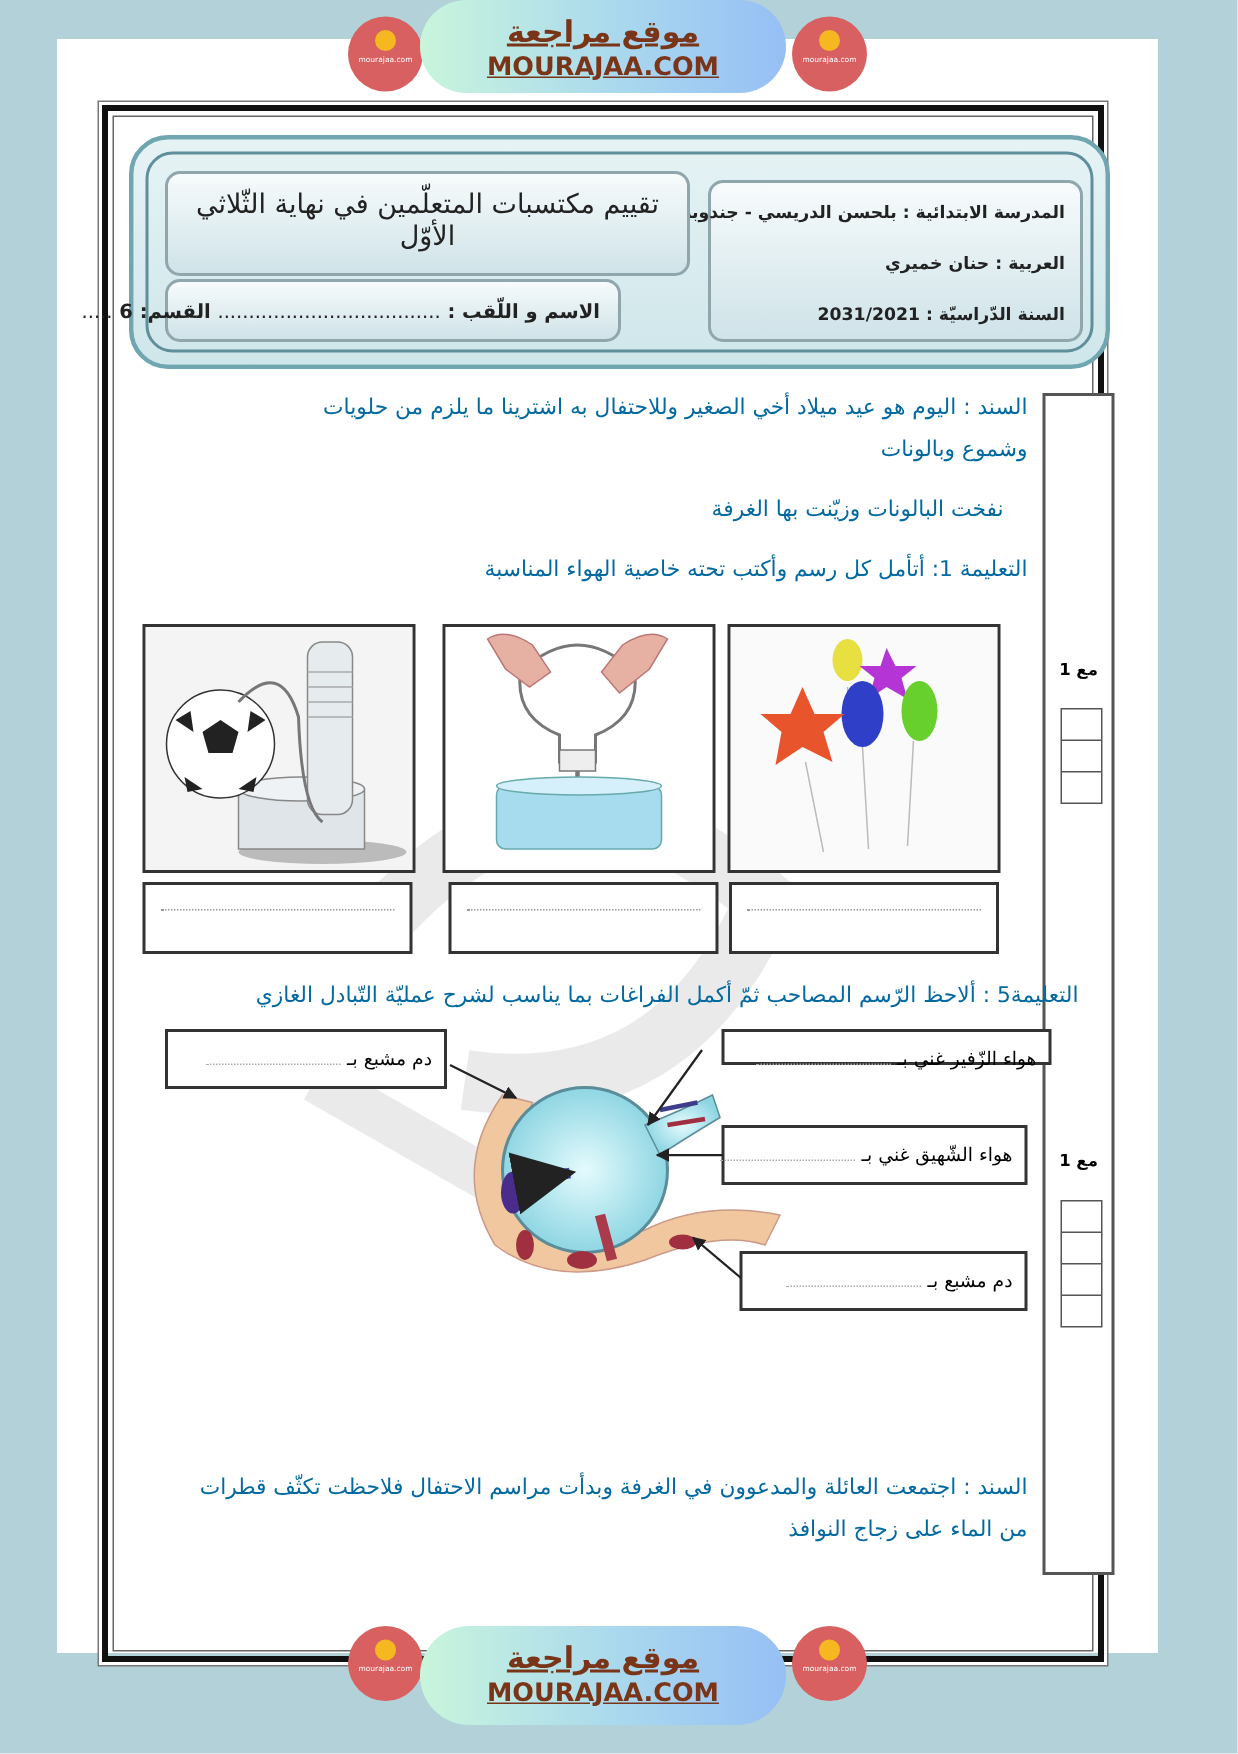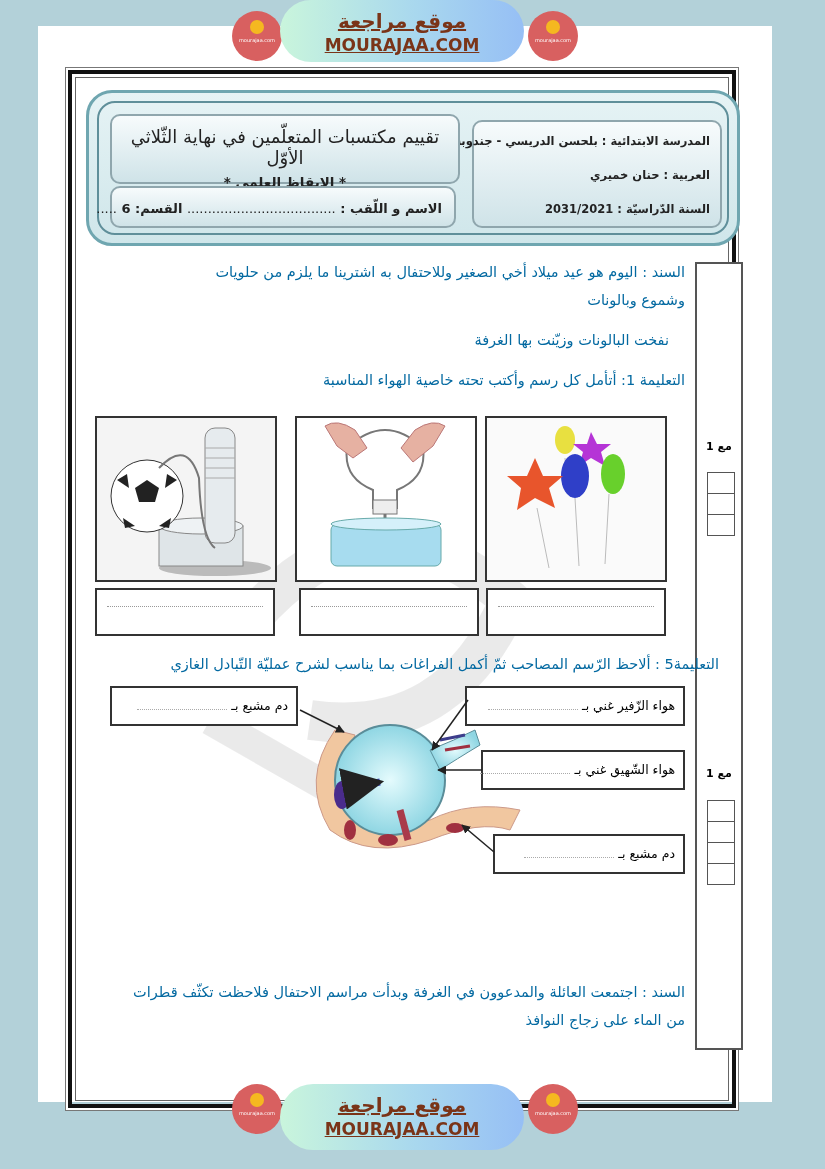--- a/index.html
+++ b/index.html
@@ -10,21 +10,21 @@
 
   
   .header-frame{position:absolute;left:86px;top:90px;width:648px;height:150px;border:3px solid #6fa6b0;border-radius:26px;background:linear-gradient(#e6f3f5,#cfe6ea);}
   .header-frame::before{content:"";position:absolute;left:8px;top:8px;right:8px;bottom:8px;border:2px solid #5f8f9a;border-radius:18px;}
   .hbox{position:absolute;border:2px solid #8fa6ad;border-radius:10px;background:linear-gradient(#f7fbfc,#cfe3e8);direction:rtl;color:#222;}
   .hbox-school{left:472px;top:120px;width:250px;height:108px;padding:4px 10px;box-sizing:border-box;}
   .hbox-school .line{font-size:11.5px;font-weight:bold;height:34px;line-height:30px;white-space:nowrap;}
   .hbox-title{left:110px;top:114px;width:346px;height:66px;text-align:center;}
   .hbox-title .t1{font-size:18px;font-weight:normal;margin-top:10px;}
   .hbox-title .t2{font-size:13.5px;font-weight:bold;margin-top:6px;}
-  .hbox-name{left:110px;top:186px;width:346px;height:42px;font-size:13px;font-weight:bold;line-height:42px;padding-right:12px;box-sizing:border-box;white-space:nowrap;}
+  .hbox-name{left:110px;top:186px;width:304px;height:42px;font-size:13px;font-weight:bold;line-height:42px;padding-right:12px;box-sizing:border-box;white-space:nowrap;}
   .hbox-name .dots{font-weight:normal;letter-spacing:0;}
 
   
   .grade-col{position:absolute;left:695px;top:262px;width:44px;height:784px;border:2px solid #555;background:#fff;}
   .grade-label{position:absolute;left:0;width:44px;text-align:center;font-size:11px;font-weight:bold;direction:rtl;}
   .grade-boxes{position:absolute;left:10px;width:26px;border:1.5px solid #555;}
   .grade-boxes div{height:20px;border-bottom:1.5px solid #555;}
   .grade-boxes div:last-child{border-bottom:none;}
 
   .rtl{direction:rtl;text-align:right;position:absolute;color:#0369a1;white-space:nowrap;}
@@ -73,21 +73,20 @@
 <div class="hbox hbox-school">
   <div class="line">المدرسة الابتدائية : بلحسن الدريسي - جندوبة</div>
   <div class="line">العربية : حنان خميري</div>
   <div class="line">
     <span>السنة الدّراسيّة :</span>
     <span>2031/2021</span>
   </div>
 </div>
 <div class="hbox hbox-title">
   <div class="t1">تقييم مكتسبات المتعلّمين في نهاية الثّلاثي الأوّل</div>
-  <div class="t2">* الإيقاظ العلمي *</div>
 </div>
 <div class="hbox hbox-name">
   <span>الاسم و اللّقب :</span>
   <span class="dots">....................................</span>
   <span>القسم:</span>
   <span>6</span>
   <span class="dots">.....</span>
 </div>
 
 <svg class="watermark" viewBox="0 0 420 420">
@@ -175,21 +174,21 @@
   </div>
 <div class="answer" style="left:486px;">
     <div class="dots"></div>
   </div>
 
 <div class="rtl txt" style="right:106px;top:656px;">التعليمة5 : ألاحظ الرّسم المصاحب ثمّ أكمل الفراغات بما يناسب لشرح عمليّة التّبادل الغازي</div>
 
 <div class="lbl" style="left:110px;top:686px;width:188px;height:40px;line-height:36px;">
   <span>دم مشبع بـ</span><span class="fill"></span>
 </div>
-<div class="lbl" style="left:465px;top:686px;width:220px;height:40px;line-height:36px;">
+<div class="lbl" style="left:481px;top:686px;width:220px;height:24px;line-height:36px;">
   <span>هواء الزّفير غني بـ</span><span class="fill"></span>
 </div>
 <div class="lbl" style="left:481px;top:750px;width:204px;height:40px;line-height:36px;">
   <span>هواء الشّهيق غني بـ</span><span class="fill"></span>
 </div>
 <div class="lbl" style="left:493px;top:834px;width:192px;height:40px;line-height:36px;">
   <span>دم مشبع بـ</span><span class="fill"></span>
 </div>
 
 <svg style="position:absolute;left:280px;top:690px;" width="420" height="200" viewBox="0 0 420 200">

